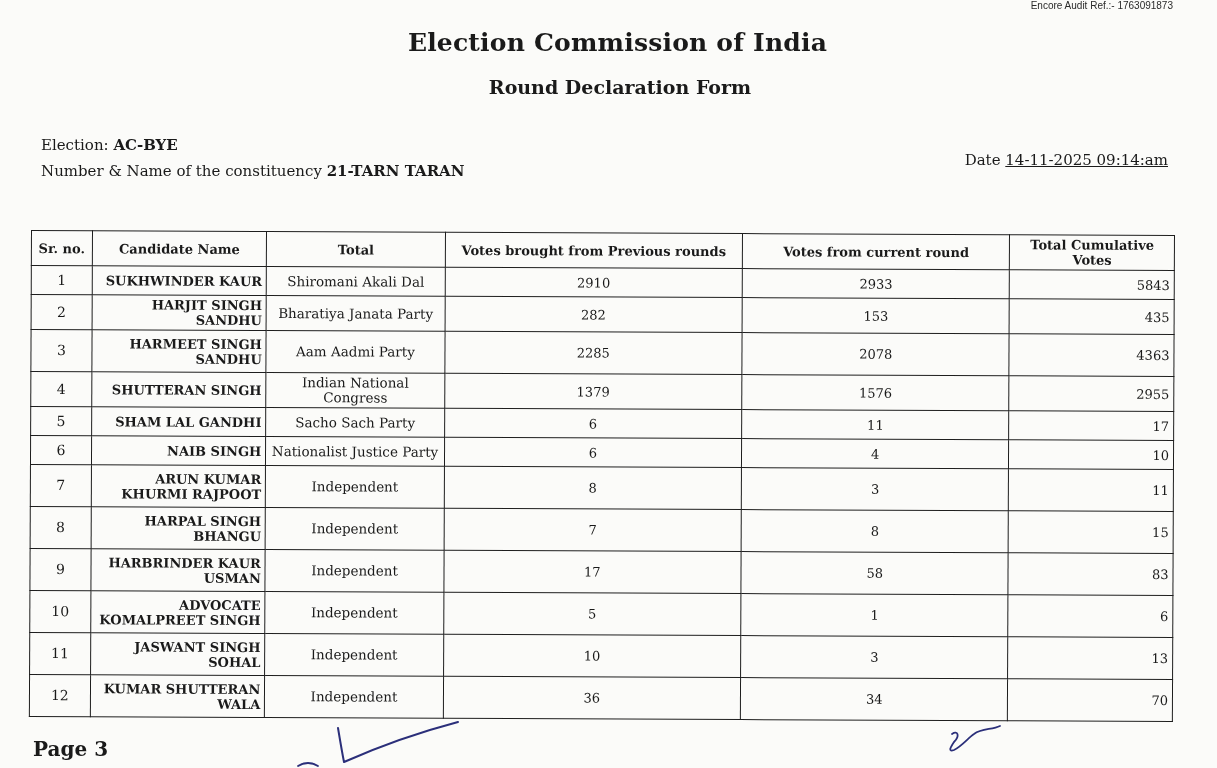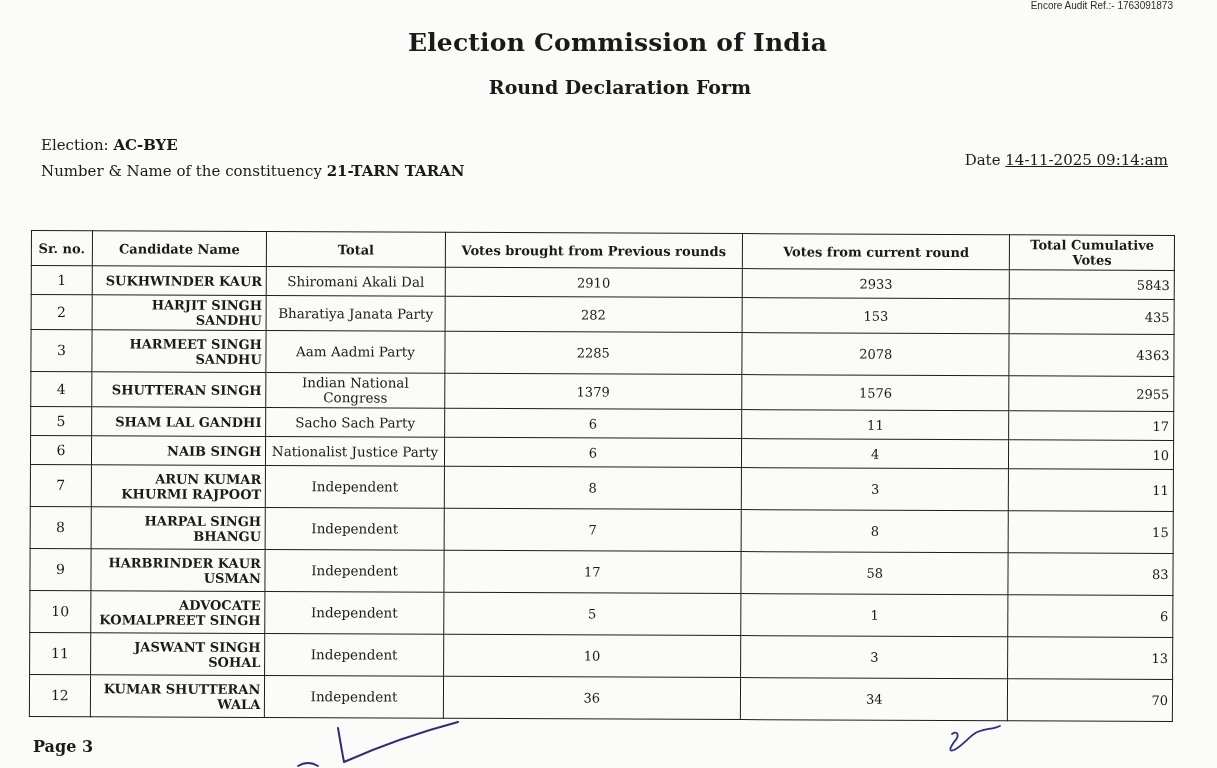--- a/index.html
+++ b/index.html
@@ -87,21 +87,21 @@
     td.c-prev { width: 290px; text-align: center; }
     td.c-curr { width: 260px; text-align: center; }
     td.c-total { width: 156px; text-align: right; }
     tr.single td { height: 24px; }
     tr.double td { height: 37px; }
 
     .page-label {
       position: absolute;
       top: 737px;
       left: 33px;
-      font-size: 16px;
+      font-size: 20px;
       font-weight: bold;
     }
     .sig {
       position: absolute;
       pointer-events: none;
     }
   </style>
 </head>
 <body>
 

